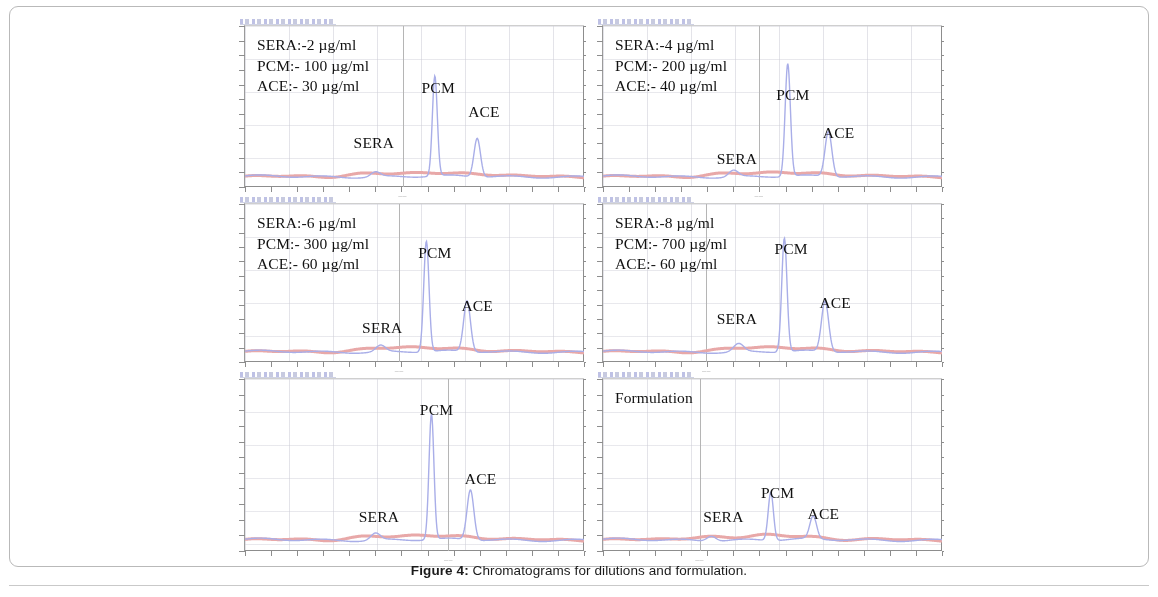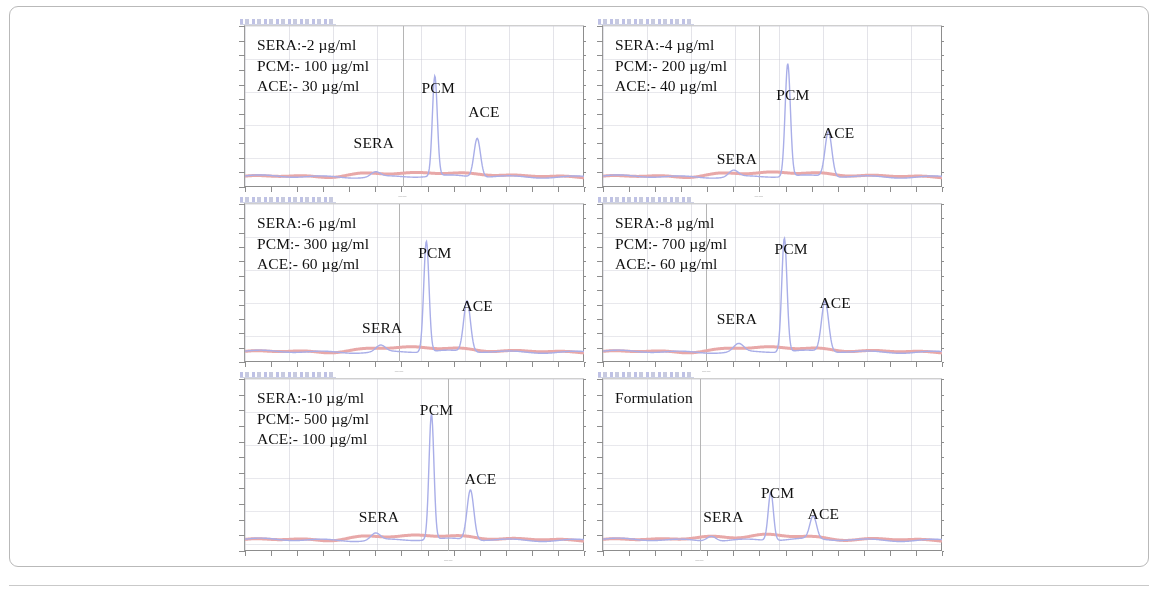--- a/index.html
+++ b/index.html
@@ -477,25 +477,20 @@
             </div>
             <div class="inject-line" style="left: 60%;"></div>
             <div class="axis-stamp" style="left: 60%;">——</div>
             <svg class="trace" viewBox="0 0 1000 1000" preserveAspectRatio="none">
               <polyline points="0.00,932.74 2.38,932.23 4.76,931.74 7.14,931.28 9.52,930.85 11.90,930.45 14.29,930.09 16.67,929.77 19.05,929.48 21.43,929.24 23.81,929.03 26.19,928.87 28.57,928.75 30.95,928.67 33.33,928.63 35.71,928.62 38.10,928.66 40.48,928.74 42.86,928.85 45.24,928.99 47.62,929.16 50.00,929.36 52.38,929.58 54.76,929.82 57.14,930.08 59.52,930.36 61.90,930.64 64.29,930.94 66.67,931.23 69.05,931.53 71.43,931.82 73.81,932.11 76.19,932.39 78.57,932.65 80.95,932.90 83.33,933.13 85.71,933.34 88.10,933.52 90.48,933.68 92.86,933.82 95.24,933.92 97.62,934.00 100.00,934.04 102.38,934.06 104.76,934.04 107.14,934.00 109.52,933.93 111.90,933.83 114.29,933.70 116.67,933.55 119.05,933.38 121.43,933.19 123.81,932.98 126.19,932.75 128.57,932.51 130.95,932.27 133.33,932.02 135.71,931.77 138.10,931.51 140.48,931.27 142.86,931.03 145.24,930.80 147.62,930.59 150.00,930.40 152.38,930.23 154.76,930.08 157.14,929.96 159.52,929.87 161.90,929.81 164.29,929.79 166.67,929.80 169.05,929.85 171.43,929.93 173.81,930.05 176.19,930.21 178.57,930.41 180.95,930.65 183.33,930.92 185.71,931.23 188.10,931.57 190.48,931.94 192.86,932.34 195.24,932.77 197.62,933.22 200.00,933.69 202.38,934.18 204.76,934.68 207.14,935.19 209.52,935.71 211.90,936.22 214.29,936.73 216.67,937.23 219.05,937.72 221.43,938.19 223.81,938.64 226.19,939.06 228.57,939.45 230.95,939.81 233.33,940.12 235.71,940.40 238.10,940.62 240.48,940.80 242.86,940.93 245.24,940.99 247.62,941.01 250.00,940.96 252.38,940.85 254.76,940.68 257.14,940.45 259.52,940.16 261.90,939.80 264.29,939.38 266.67,938.91 269.05,938.37 271.43,937.77 273.81,937.12 276.19,936.42 278.57,935.67 280.95,934.87 283.33,934.04 285.71,933.16 288.10,932.25 290.48,931.31 292.86,930.35 295.24,929.37 297.62,928.38 300.00,927.37 302.38,926.37 304.76,925.36 307.14,924.36 309.52,923.38 311.90,922.41 314.29,921.47 316.67,920.55 319.05,919.66 321.43,918.82 323.81,918.01 326.19,917.24 328.57,916.53 330.95,915.86 333.33,915.25 335.71,914.69 338.10,914.19 340.48,913.75 342.86,913.37 345.24,913.05 347.62,912.79 350.00,912.58 352.38,912.44 354.76,912.35 357.14,912.32 359.52,912.34 361.90,912.41 364.29,912.53 366.67,912.69 369.05,912.89 371.43,913.13 373.81,913.40 376.19,913.69 378.57,914.01 380.95,914.34 383.33,914.69 385.71,915.04 388.10,915.40 390.48,915.76 392.86,916.10 395.24,916.44 397.62,916.76 400.00,917.06 402.38,917.34 404.76,917.58 407.14,917.80 409.52,917.98 411.90,918.13 414.29,918.24 416.67,918.30 419.05,918.33 421.43,918.31 423.81,918.24 426.19,918.14 428.57,917.99 430.95,917.80 433.33,917.56 435.71,917.29 438.10,916.98 440.48,916.64 442.86,916.26 445.24,915.85 447.62,915.42 450.00,914.96 452.38,914.49 454.76,914.00 457.14,913.50 459.52,913.00 461.90,912.49 464.29,911.99 466.67,911.49 469.05,911.00 471.43,910.53 473.81,910.07 476.19,909.64 478.57,909.23 480.95,908.85 483.33,908.51 485.71,908.20 488.10,907.93 490.48,907.69 492.86,907.50 495.24,907.35 497.62,907.24 500.00,907.17 502.38,907.15 504.76,907.17 507.14,907.24 509.52,907.34 511.90,907.49 514.29,907.67 516.67,907.88 519.05,908.13 521.43,908.41 523.81,908.71 526.19,909.04 528.57,909.38 530.95,909.74 533.33,910.11 535.71,910.49 538.10,910.87 540.48,911.25 542.86,911.63 545.24,911.99 547.62,912.34 550.00,912.67 552.38,912.99 554.76,913.27 557.14,913.54 559.52,913.77 561.90,913.97 564.29,914.14 566.67,914.27 569.05,914.36 571.43,914.42 573.81,914.44 576.19,914.43 578.57,914.38 580.95,914.30 583.33,914.18 585.71,914.04 588.10,913.86 590.48,913.66 592.86,913.45 595.24,913.21 597.62,912.96 600.00,912.70 602.38,912.43 604.76,912.17 607.14,911.91 609.52,911.66 611.90,911.42 614.29,911.20 616.67,911.01 619.05,910.84 621.43,910.70 623.81,910.60 626.19,910.54 628.57,910.52 630.95,910.55 633.33,910.63 635.71,910.76 638.10,910.94 640.48,911.17 642.86,911.45 645.24,911.79 647.62,912.19 650.00,912.63 652.38,913.13 654.76,913.67 657.14,914.26 659.52,914.89 661.90,915.57 664.29,916.28 666.67,917.02 669.05,917.79 671.43,918.58 673.81,919.39 676.19,920.21 678.57,921.04 680.95,921.87 683.33,922.70 685.71,923.52 688.10,924.33 690.48,925.12 692.86,925.88 695.24,926.61 697.62,927.32 700.00,927.98 702.38,928.61 704.76,929.19 707.14,929.72 709.52,930.21 711.90,930.64 714.29,931.02 716.67,931.35 719.05,931.62 721.43,931.84 723.81,932.00 726.19,932.11 728.57,932.17 730.95,932.18 733.33,932.14 735.71,932.06 738.10,931.93 740.48,931.76 742.86,931.56 745.24,931.33 747.62,931.07 750.00,930.79 752.38,930.48 754.76,930.17 757.14,929.84 759.52,929.51 761.90,929.18 764.29,928.85 766.67,928.53 769.05,928.22 771.43,927.92 773.81,927.65 776.19,927.40 778.57,927.17 780.95,926.97 783.33,926.80 785.71,926.67 788.10,926.57 790.48,926.51 792.86,926.48 795.24,926.49 797.62,926.54 800.00,926.63 802.38,926.75 804.76,926.91 807.14,927.10 809.52,927.32 811.90,927.58 814.29,927.86 816.67,928.17 819.05,928.50 821.43,928.84 823.81,929.21 826.19,929.59 828.57,929.98 830.95,930.37 833.33,930.77 835.71,931.17 838.10,931.56 840.48,931.94 842.86,932.31 845.24,932.67 847.62,933.01 850.00,933.34 852.38,933.64 854.76,933.91 857.14,934.16 859.52,934.38 861.90,934.57 864.29,934.73 866.67,934.86 869.05,934.95 871.43,935.02 873.81,935.05 876.19,935.06 878.57,935.03 880.95,934.98 883.33,934.90 885.71,934.80 888.10,934.67 890.48,934.53 892.86,934.36 895.24,934.19 897.62,934.00 900.00,933.81 902.38,933.61 904.76,933.41 907.14,933.21 909.52,933.02 911.90,932.84 914.29,932.67 916.67,932.52 919.05,932.38 921.43,932.27 923.81,932.18 926.19,932.12 928.57,932.08 930.95,932.08 933.33,932.11 935.71,932.17 938.10,932.27 940.48,932.41 942.86,932.58 945.24,932.78 947.62,933.02 950.00,933.29 952.38,933.60 954.76,933.94 957.14,934.31 959.52,934.71 961.90,935.13 964.29,935.57 966.67,936.03 969.05,936.51 971.43,937.01 973.81,937.51 976.19,938.02 978.57,938.53 980.95,939.03 983.33,939.53 985.71,940.03 988.10,940.50 990.48,940.96 992.86,941.40 995.24,941.82 997.62,942.21 1000.00,942.56" fill="none" stroke="#e8a8a8" stroke-width="3" vector-effect="non-scaling-stroke"></polyline>
               <polyline points="0.00,931.27 1.61,930.92 3.23,930.57 4.84,930.22 6.45,929.87 8.06,929.53 9.68,929.20 11.29,928.87 12.90,928.56 14.52,928.25 16.13,927.95 17.74,927.66 19.35,927.38 20.97,927.12 22.58,926.86 24.19,926.62 25.81,926.40 27.42,926.19 29.03,926.00 30.65,925.82 32.26,925.66 33.87,925.52 35.48,925.39 37.10,925.29 38.71,925.20 40.32,925.13 41.94,925.08 43.55,925.05 45.16,925.04 46.77,925.04 48.39,925.07 50.00,925.11 51.61,925.18 53.23,925.26 54.84,925.36 56.45,925.49 58.06,925.62 59.68,925.78 61.29,925.96 62.90,926.15 64.52,926.35 66.13,926.58 67.74,926.82 69.35,927.07 70.97,927.34 72.58,927.62 74.19,927.91 75.81,928.21 77.42,928.53 79.03,928.85 80.65,929.19 82.26,929.53 83.87,929.88 85.48,930.23 87.10,930.59 88.71,930.96 90.32,931.33 91.94,931.70 93.55,932.07 95.16,932.44 96.77,932.81 98.39,933.18 100.00,933.55 101.61,933.91 103.23,934.27 104.84,934.63 106.45,934.97 108.06,935.31 109.68,935.64 111.29,935.96 112.90,936.28 114.52,936.58 116.13,936.87 117.74,937.14 119.35,937.41 120.97,937.66 122.58,937.90 124.19,938.12 125.81,938.32 127.42,938.52 129.03,938.69 130.65,938.85 132.26,938.99 133.87,939.11 135.48,939.22 137.10,939.31 138.71,939.38 140.32,939.44 141.94,939.48 143.55,939.50 145.16,939.50 146.77,939.48 148.39,939.45 150.00,939.40 151.61,939.34 153.23,939.26 154.84,939.16 156.45,939.05 158.06,938.93 159.68,938.79 161.29,938.63 162.90,938.47 164.52,938.29 166.13,938.10 167.74,937.90 169.35,937.69 170.97,937.48 172.58,937.25 174.19,937.02 175.81,936.78 177.42,936.53 179.03,936.28 180.65,936.03 182.26,935.77 183.87,935.51 185.48,935.25 187.10,935.00 188.71,934.74 190.32,934.49 191.94,934.23 193.55,933.99 195.16,933.74 196.77,933.51 198.39,933.28 200.00,933.06 201.61,932.84 203.23,932.64 204.84,932.45 206.45,932.27 208.06,932.09 209.68,931.94 211.29,931.79 212.90,931.66 214.52,931.54 216.13,931.44 217.74,931.35 219.35,931.28 220.97,931.22 222.58,931.19 224.19,931.16 225.81,931.16 227.42,931.17 229.03,931.20 230.65,931.24 232.26,931.31 233.87,931.39 235.48,931.49 237.10,931.60 238.71,931.73 240.32,931.88 241.94,932.05 243.55,932.23 245.16,932.42 246.77,932.64 248.39,932.86 250.00,933.10 251.61,933.36 253.23,933.62 254.84,933.90 256.45,934.19 258.06,934.49 259.68,934.80 261.29,935.12 262.90,935.45 264.52,935.79 266.13,936.13 267.74,936.48 269.35,936.83 270.97,937.19 272.58,937.54 274.19,937.91 275.81,938.27 277.42,938.63 279.03,938.99 280.65,939.35 282.26,939.70 283.87,940.05 285.48,940.39 287.10,940.73 288.71,941.06 290.32,941.39 291.94,941.70 293.55,942.01 295.16,942.30 296.77,942.58 298.39,942.85 300.00,943.11 301.61,943.35 303.23,943.58 304.84,943.79 306.45,943.99 308.06,944.17 309.68,944.34 311.29,944.48 312.90,944.61 314.52,944.72 316.13,944.82 317.74,944.89 319.35,944.94 320.97,944.98 322.58,944.99 324.19,944.99 325.81,944.97 327.42,944.92 329.03,944.86 330.65,944.77 332.26,944.67 333.87,944.54 335.48,944.38 337.10,944.20 338.71,943.99 340.32,943.74 341.94,943.45 343.55,943.11 345.16,942.71 346.77,942.24 348.39,941.67 350.00,941.00 351.61,940.20 353.23,939.25 354.84,938.12 356.45,936.79 358.06,935.25 359.68,933.47 361.29,931.43 362.90,929.14 364.52,926.60 366.13,923.83 367.74,920.87 369.35,917.75 370.97,914.54 372.58,911.30 374.19,908.14 375.81,905.13 377.42,902.36 379.03,899.93 380.65,897.91 382.26,896.38 383.87,895.37 385.48,894.93 387.10,895.05 388.71,895.71 390.32,896.89 391.94,898.51 393.55,900.51 395.16,902.80 396.77,905.29 398.39,907.90 400.00,910.53 401.61,913.11 403.23,915.58 404.84,917.89 406.45,919.99 408.06,921.88 409.68,923.53 411.29,924.96 412.90,926.16 414.52,927.16 416.13,927.98 417.74,928.65 419.35,929.18 420.97,929.61 422.58,929.95 424.19,930.22 425.81,930.44 427.42,930.63 429.03,930.80 430.65,930.96 432.26,931.11 433.87,931.25 435.48,931.41 437.10,931.57 438.71,931.73 440.32,931.91 441.94,932.09 443.55,932.29 445.16,932.49 446.77,932.70 448.39,932.92 450.00,933.15 451.61,933.39 453.23,933.63 454.84,933.87 456.45,934.12 458.06,934.38 459.68,934.63 461.29,934.89 462.90,935.15 464.52,935.41 466.13,935.66 467.74,935.92 469.35,936.17 470.97,936.41 472.58,936.65 474.19,936.89 475.81,937.11 477.42,937.33 479.03,937.54 480.65,937.74 482.26,937.93 483.87,938.11 485.48,938.28 487.10,938.44 488.71,938.58 490.32,938.70 491.94,938.82 493.55,938.91 495.16,939.00 496.77,939.06 498.39,939.11 500.00,939.15 501.61,939.17 503.23,939.17 504.84,939.15 506.45,939.11 508.06,939.06 509.68,938.99 511.29,938.91 512.90,938.80 514.52,938.68 516.13,938.53 517.74,938.35 519.35,938.12 520.97,937.78 522.58,937.23 524.19,936.26 525.81,934.49 527.42,931.24 529.03,925.43 530.65,915.44 532.26,899.07 533.87,873.60 535.48,836.11 537.10,784.11 538.71,716.29 540.32,633.54 541.94,539.64 543.55,441.50 545.16,348.63 546.77,271.72 548.39,220.70 550.00,202.60 551.61,219.97 553.23,270.26 554.84,346.44 556.45,438.60 558.06,536.03 559.68,629.23 561.29,711.28 562.90,778.42 564.52,829.77 566.13,866.61 567.74,891.46 569.35,907.23 570.97,916.63 572.58,921.88 574.19,924.60 575.81,925.87 577.42,926.35 579.03,926.45 580.65,926.37 582.26,926.21 583.87,926.04 585.48,925.86 587.10,925.70 588.71,925.55 590.32,925.41 591.94,925.30 593.55,925.20 595.16,925.13 596.77,925.07 598.39,925.03 600.00,925.01 601.61,925.01 603.23,925.02 604.84,925.06 606.45,925.12 608.06,925.19 609.68,925.29 611.29,925.40 612.90,925.53 614.52,925.68 616.13,925.85 617.74,926.03 619.35,926.22 620.97,926.43 622.58,926.64 624.19,926.85 625.81,927.04 627.42,927.20 629.03,927.28 630.65,927.23 632.26,926.97 633.87,926.37 635.48,925.25 637.10,923.39 638.71,920.49 640.32,916.18 641.94,910.05 643.55,901.64 645.16,890.52 646.77,876.32 648.39,858.81 650.00,837.98 651.61,814.12 653.23,787.85 654.84,760.15 656.45,732.32 658.06,705.90 659.68,682.55 661.29,663.87 662.90,651.22 664.52,645.57 666.13,647.38 667.74,656.54 669.35,672.36 670.97,693.71 672.58,719.09 674.19,746.87 675.81,775.42 677.42,803.27 679.03,829.24 680.65,852.50 682.26,872.56 683.87,889.25 685.48,902.69 687.10,913.16 688.71,921.07 690.32,926.87 691.94,930.99 693.55,933.83 695.16,935.73 696.77,936.96 698.39,937.73 700.00,938.19 701.61,938.45 703.23,938.57 704.84,938.60 706.45,938.58 708.06,938.51 709.68,938.42 711.29,938.31 712.90,938.18 714.52,938.04 716.13,937.88 717.74,937.70 719.35,937.52 720.97,937.33 722.58,937.12 724.19,936.91 725.81,936.68 727.42,936.45 729.03,936.22 730.65,935.97 732.26,935.73 733.87,935.47 735.48,935.22 737.10,934.96 738.71,934.70 740.32,934.45 741.94,934.19 743.55,933.93 745.16,933.68 746.77,933.43 748.39,933.19 750.00,932.95 751.61,932.71 753.23,932.49 754.84,932.27 756.45,932.06 758.06,931.86 759.68,931.68 761.29,931.50 762.90,931.34 764.52,931.19 766.13,931.05 767.74,930.92 769.35,930.81 770.97,930.72 772.58,930.64 774.19,930.58 775.81,930.53 777.42,930.50 779.03,930.49 780.65,930.50 782.26,930.52 783.87,930.56 785.48,930.61 787.10,930.69 788.71,930.78 790.32,930.89 791.94,931.02 793.55,931.16 795.16,931.32 796.77,931.50 798.39,931.69 800.00,931.90 801.61,932.12 803.23,932.36 804.84,932.62 806.45,932.88 808.06,933.16 809.68,933.45 811.29,933.75 812.90,934.07 814.52,934.39 816.13,934.72 817.74,935.06 819.35,935.41 820.97,935.76 822.58,936.12 824.19,936.49 825.81,936.86 827.42,937.23 829.03,937.60 830.65,937.97 832.26,938.34 833.87,938.71 835.48,939.08 837.10,939.44 838.71,939.80 840.32,940.16 841.94,940.51 843.55,940.85 845.16,941.18 846.77,941.51 848.39,941.82 850.00,942.12 851.61,942.41 853.23,942.69 854.84,942.96 856.45,943.21 858.06,943.45 859.68,943.67 861.29,943.87 862.90,944.06 864.52,944.24 866.13,944.39 867.74,944.53 869.35,944.65 870.97,944.75 872.58,944.83 874.19,944.89 875.81,944.93 877.42,944.96 879.03,944.96 880.65,944.95 882.26,944.91 883.87,944.86 885.48,944.79 887.10,944.70 888.71,944.59 890.32,944.46 891.94,944.32 893.55,944.16 895.16,943.98 896.77,943.78 898.39,943.57 900.00,943.35 901.61,943.11 903.23,942.85 904.84,942.59 906.45,942.31 908.06,942.02 909.68,941.72 911.29,941.41 912.90,941.09 914.52,940.76 916.13,940.43 917.74,940.09 919.35,939.74 920.97,939.39 922.58,939.04 924.19,938.69 925.81,938.33 927.42,937.98 929.03,937.62 930.65,937.27 932.26,936.92 933.87,936.58 935.48,936.24 937.10,935.90 938.71,935.57 940.32,935.25 941.94,934.94 943.55,934.64 945.16,934.34 946.77,934.06 948.39,933.79 950.00,933.53 951.61,933.29 953.23,933.06 954.84,932.84 956.45,932.64 958.06,932.45 959.68,932.28 961.29,932.12 962.90,931.98 964.52,931.86 966.13,931.75 967.74,931.66 969.35,931.59 970.97,931.53 972.58,931.50 974.19,931.48 975.81,931.47 977.42,931.49 979.03,931.52 980.65,931.56 982.26,931.63 983.87,931.71 985.48,931.80 987.10,931.91 988.71,932.03 990.32,932.17 991.94,932.32 993.55,932.49 995.16,932.66 996.77,932.85 998.39,933.05 1000.00,933.26" fill="none" stroke="#a9aee8" stroke-width="1.4" vector-effect="non-scaling-stroke"></polyline>
             </svg>
             <div class="peak-label" style="left: 39.5%; top: 75%;">SERA</div>
             <div class="peak-label" style="left: 56.5%; top: 13%;">PCM</div>
             <div class="peak-label" style="left: 69.5%; top: 53%;">ACE</div>
-            <div class="conc-block">
-              <div>SERA:-10 µg/ml</div>
-              <div>PCM:- 500 µg/ml</div>
-              <div>ACE:- 100 µg/ml</div>
-            </div>
           </div>
         </div>
         <div class="panel">
           <div class="panel-header"></div>
           <div class="plot">
             <div class="axis-right"></div>
             <div class="axis-bottom"></div>
             <div class="ticks-left">
               <i style="top: 0%;"></i>
               <i style="top: 9.09091%;"></i>
@@ -550,15 +545,18 @@
             <div class="peak-label" style="left: 51.5%; top: 61%;">PCM</div>
             <div class="peak-label" style="left: 65%; top: 73%;">ACE</div>
             <div class="conc-block">
               <div>Formulation</div>
             </div>
           </div>
         </div>
       </div>
   </div>
 
+  <div id="caption">
+    <span class="cap-strong">Figure 4:</span><span> Chromatograms for dilutions and formulation.</span>
+  </div>
   <div id="caption-rule"></div>
 
 </div>
 
 </body></html>

